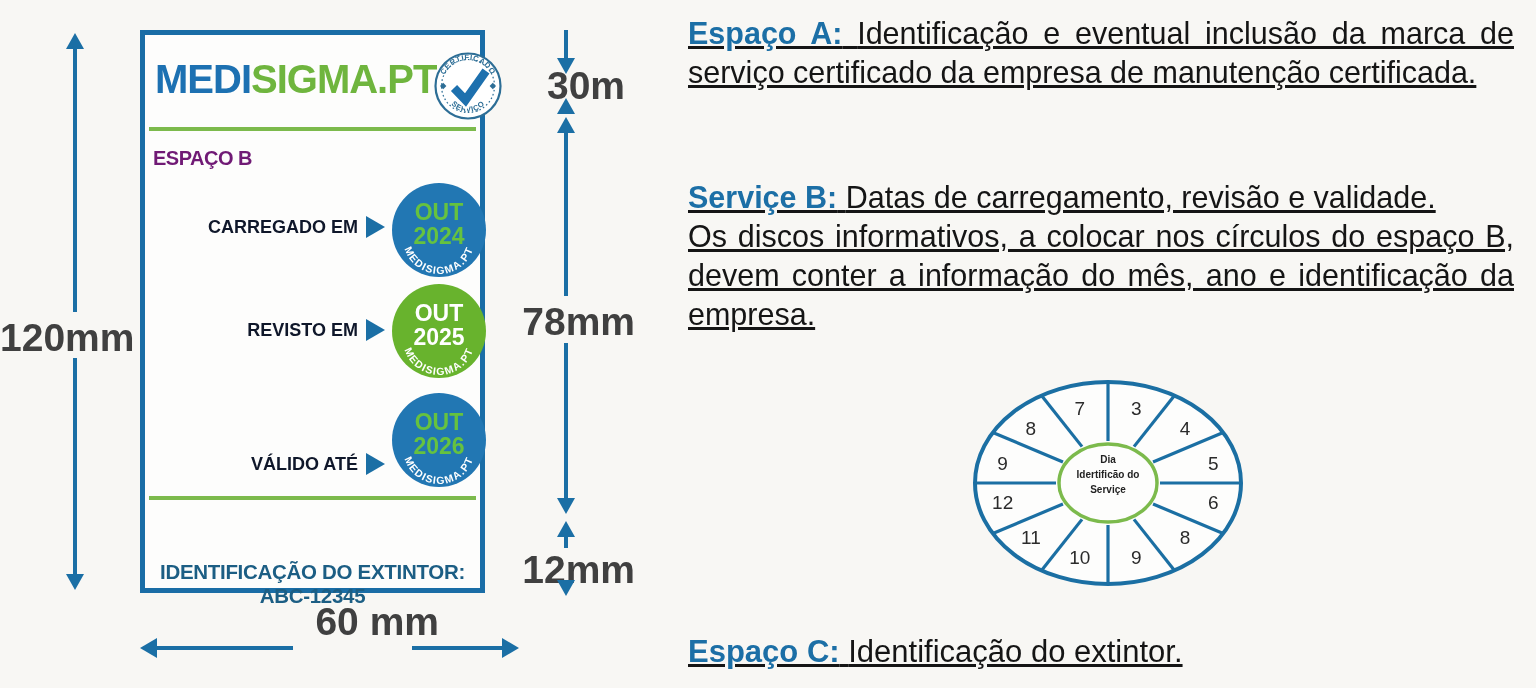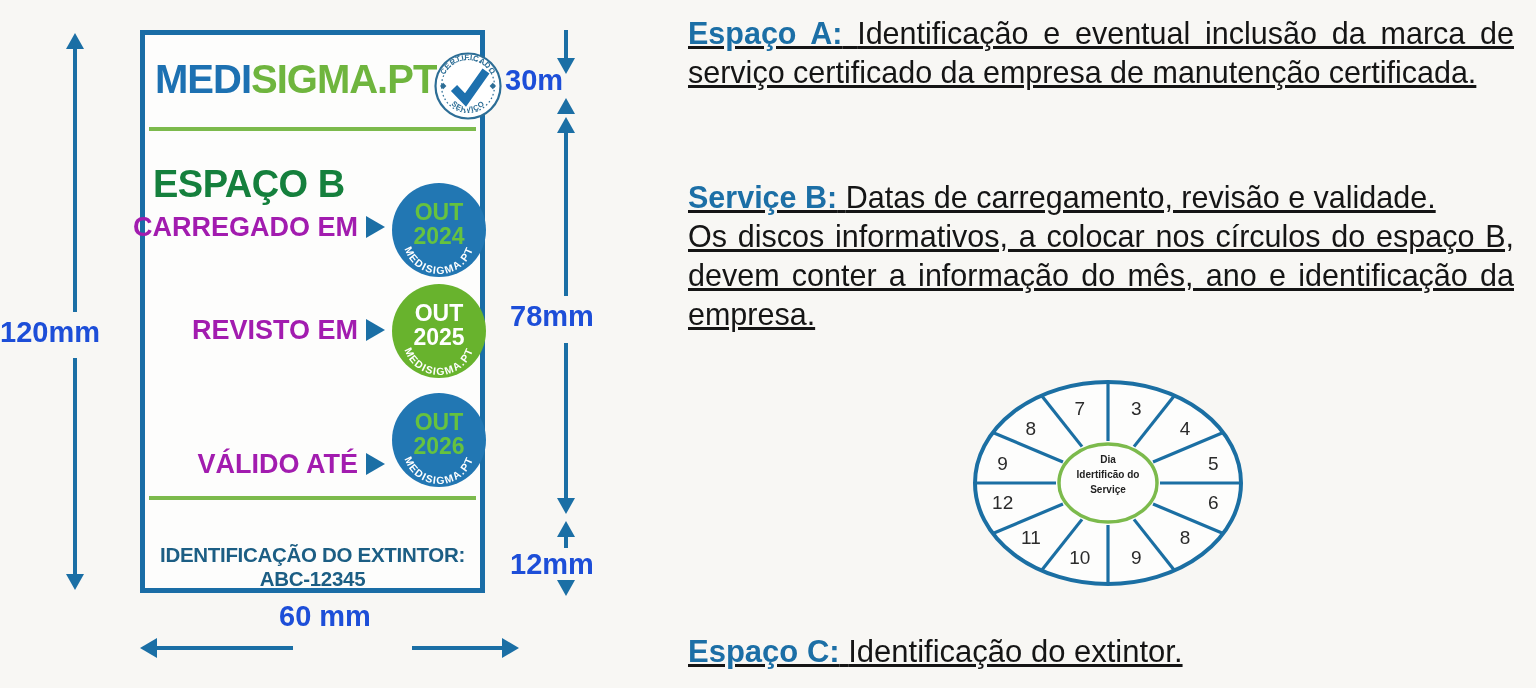--- a/index.html
+++ b/index.html
@@ -9,35 +9,35 @@
 
   
   #label { left:140px; top:30px; width:345px; height:563px; border:5px solid #1a6da6; background:#fdfdfc; }
   .brand { left:10px; top:22px; width:280px; text-align:center; font-size:40px; font-weight:bold; letter-spacing:-1px; white-space:nowrap; }
   .brand .medi { color:#1d71b2; }
   .brand .sigma { color:#6fb53e; }
   .seal { left:288px; top:16px; width:70px; height:70px; }
   .seal-text { font-size:7.6px; font-weight:bold; fill:#2d6e96; letter-spacing:0.6px; }
   .greenline { left:4px; right:4px; height:4px; background:#7cba4c; }
   .hr1 { top:92px; } .hr2 { top:461px; }
-  .espaco-b { left:8px; top:128px; font-size:38px; font-weight:bold; color:#15803d; letter-spacing:-0.5px; }
+  .espaco-b { left:8px; top:112px; font-size:20px; font-weight:bold; color:#701a75; letter-spacing:-0.5px; }
   .row { left:0; width:240px; height:40px; display:flex; align-items:center; justify-content:flex-end; gap:8px;
-         font-size:27px; font-weight:bold; color:#a21caf; white-space:nowrap; }
+         font-size:18px; font-weight:bold; color:#0f172a; white-space:nowrap; }
   .row-1 { top:172px; } .row-2 { top:275px; } .row-3 { top:385px;margin-top:24px; }
   .tri { width:0; height:0; border-top:11px solid transparent; border-bottom:11px solid transparent; border-left:19px solid #1b6fa5; }
   .disc { left:246px; width:96px; height:96px; }
   .disc-1 { top:147px; } .disc-2 { top:248px; } .disc-3 { top:357px; }
   .disc-month { font-size:23px; font-weight:bold; text-anchor:middle; }
   .disc-year  { font-size:23px; font-weight:bold; text-anchor:middle; }
   .disc-brand { font-size:10.5px; font-weight:bold; fill:#ffffff; letter-spacing:1.2px; }
   .espaco-c { left:0; right:0; top:474px; text-align:center; font-size:32px; font-weight:bold; color:#16587c; }
-  .ext-id { left:0; right:0; top:508px; text-align:center; font-size:20.5px; font-weight:bold; color:#1c5e84; letter-spacing:-0.3px; }
-
-  
-  .dim-text { font-size:29px; font-weight:bold; color:#1d4ed8; text-align:left; }
+  .ext-id { left:0; right:0; top:525px; text-align:center; font-size:20.5px; font-weight:bold; color:#1c5e84; letter-spacing:-0.3px; }
+
+  
+  .dim-text { font-size:39px; font-weight:bold; color:#404040; text-align:right; }
   .vline { width:3.5px; background:#1b6fa5; }
   .hline { height:3.5px; background:#1b6fa5; }
   .ah-up    { width:0; height:0; border-left:9px solid transparent; border-right:9px solid transparent; border-bottom:16px solid #1b6fa5; }
   .ah-down  { width:0; height:0; border-left:9px solid transparent; border-right:9px solid transparent; border-top:16px solid #1b6fa5; }
   .ah-left  { width:0; height:0; border-top:10px solid transparent; border-bottom:10px solid transparent; border-right:17px solid #1b6fa5; }
   .ah-right { width:0; height:0; border-top:10px solid transparent; border-bottom:10px solid transparent; border-left:17px solid #1b6fa5; }
 
   
   .para { width:826px; font-size:30.5px; line-height:39px; text-align:justify; color:#151515;text-decoration:underline; }
   .hl { color:#1c6fa6; font-weight:bold; }

